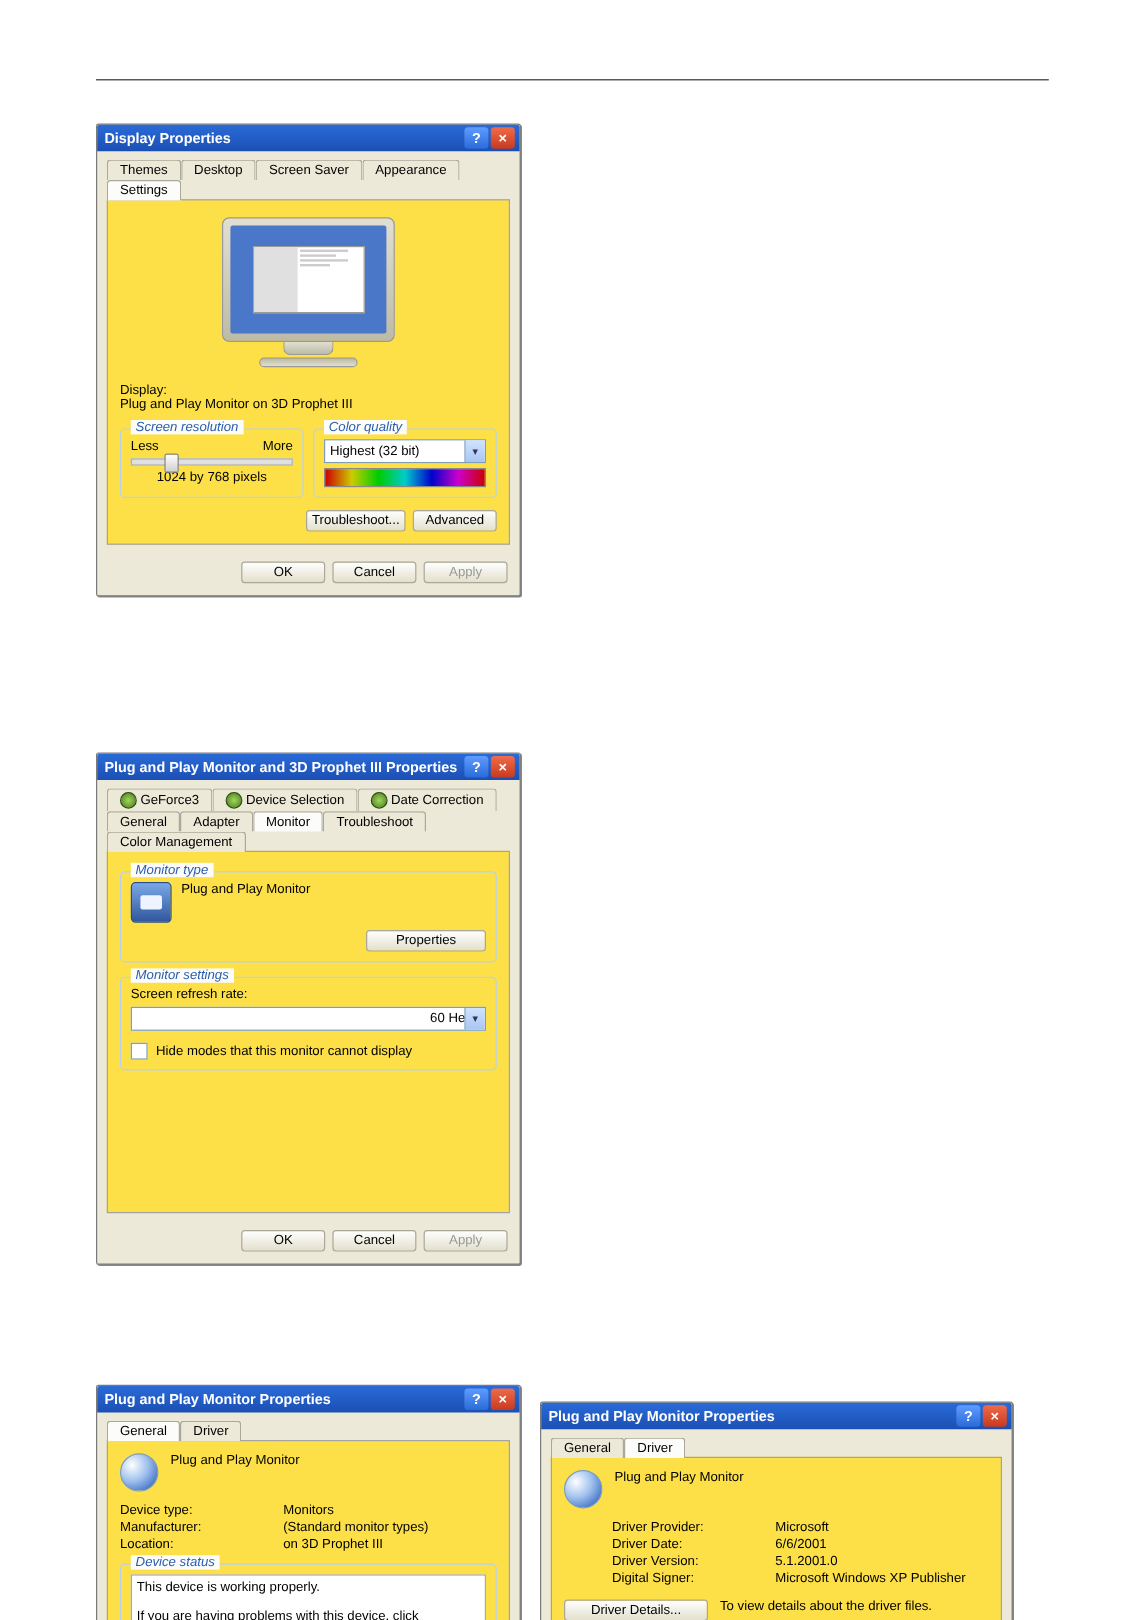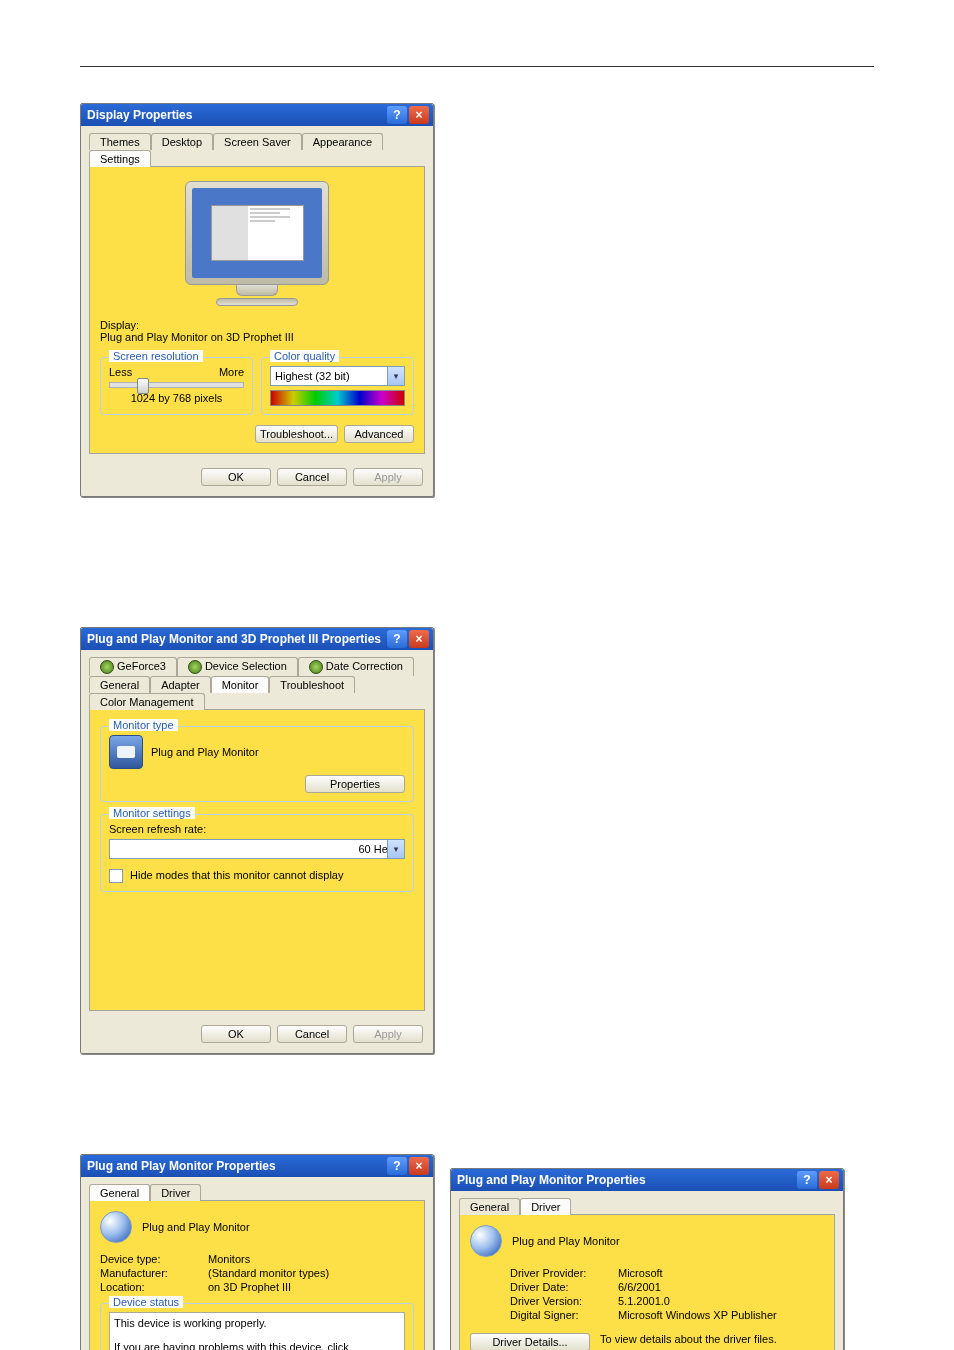--- a/index.html
+++ b/index.html
@@ -88,20 +88,21 @@
     position: relative;
   }
   .groupbox > .legend {
     position: absolute;
     top: -8px;
     left: 8px;
     background: #fcfcfa;
     padding: 0 4px;
     color: #2a5db0;
     font-size: 11px;
+    font-style: italic;
   }
   .btn {
     border: 1px solid #aca899;
     background: linear-gradient(#fefefe, #e3e0cc);
     border-radius: 3px;
     padding: 2px 4px;
     font-size: 11px;
     min-width: 60px;
     text-align: center;
   }
@@ -252,23 +253,23 @@
   }
   .icon-small {
     width: 30px;
     height: 30px;
     display: inline-block;
     background: radial-gradient(circle at 30% 30%, #fff, #9ec0ed 45%, #4a77c7 80%);
     border-radius: 50%;
     border: 1px solid #7a9cc6;
     position: relative;
   }
-  .row { display: flex; align-items: center; }
+  .row { display: flex; align-items: flex-start; }
   .kv { display: flex; font-size: 11px; margin: 2px 0; }
-  .kv .k { width: 108px; }
+  .kv .k { width: 136px; }
   textarea.status {
     width: 100%;
     height: 70px;
     border: 1px solid #aca899;
     font-family: inherit;
     font-size: 11px;
     padding: 4px;
     resize: none;
     background: #fff;
     box-sizing: border-box;

